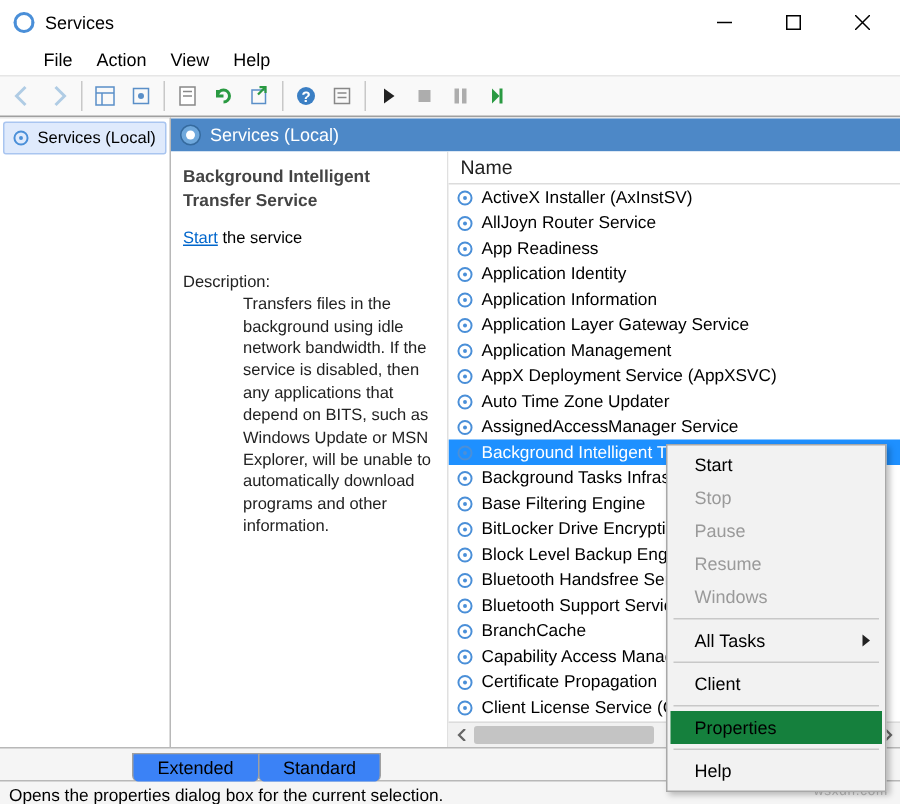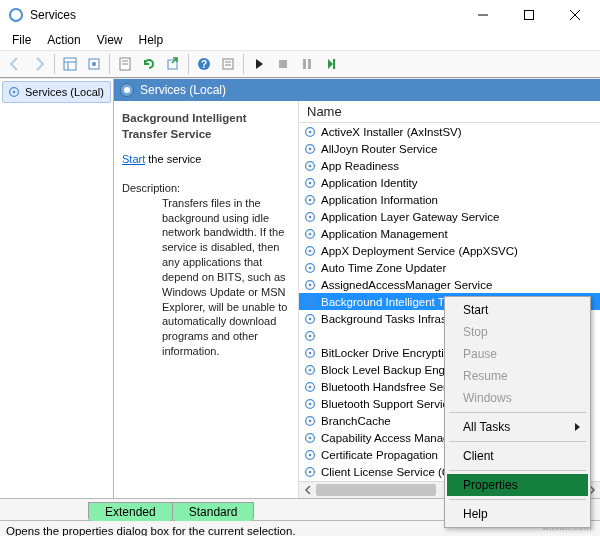--- a/index.html
+++ b/index.html
@@ -7,21 +7,21 @@
 
   
   .titlebar { height: 30px; display: flex; align-items: center; padding: 0 2px 0 8px; }
   .titlebar .ticon { width: 16px; height: 16px; margin-right: 6px; }
   .titlebar .title { flex: 0 0 auto; font-size: 12px; }
   .titlebar .spacer { flex: 1; }
   .winbtn { width: 46px; height: 30px; display: flex; align-items: center; justify-content: center; color: #222; }
   .winbtn svg { width: 10px; height: 10px; }
 
   
-  .menubar { height: 20px; display: flex; align-items: center; padding: 0 4px; }
+  .menubar { height: 20px; display: flex; align-items: center; padding: 0 21px; }
   .menubar span { padding: 2px 8px; font-size: 12px; }
 
   
   .toolbar { height: 28px; border-top: 1px solid #e6e6e6; border-bottom: 1px solid #a0a0a0; display: flex; align-items: center; padding: 0 4px; gap: 2px; background: #f9f9f9; }
   .tbtn { width: 22px; height: 22px; display: flex; align-items: center; justify-content: center; border: 1px solid transparent; border-radius: 2px; }
   .tbtn.disabled { opacity: 0.35; }
   .tsep { width: 1px; height: 20px; background: #c8c8c8; margin: 0 2px; }
 
   
   .main { display: flex; height: 420px; }
@@ -52,21 +52,21 @@
   .svcrow.selected { background: #1e90ff; color: #fff; }
   .svcicon { width: 14px; height: 14px; margin-right: 4px; flex-shrink: 0; }
 
   .scrollh { height: 17px; border-top: 1px solid #dcdcdc; display: flex; align-items: center; background: #f1f1f1; }
   .scrollh .arrow { width: 17px; height: 17px; display: flex; align-items: center; justify-content: center; }
   .scrollh .track { flex: 1; height: 100%; position: relative; }
   .scrollh .thumb { position: absolute; left: 0; top: 2px; bottom: 2px; width: 120px; background: #c4c4c4; border-radius: 2px; }
 
   
   .tabstrip { height: 22px; border-top: 1px solid #b8b8b8; background: #f5f5f5; display: flex; align-items: flex-end; padding-left: 88px; }
-  .tab { padding: 2px 16px; font-size: 12px; border: 1px solid #a0a0a0; border-bottom: none; background: #86efac; margin-right: -1px; border-radius: 0 0 4px 4px; transform: translateY(1px); }
+  .tab { padding: 2px 16px; font-size: 12px; border: 1px solid #a0a0a0; border-bottom: none; background: #3b82f6; margin-right: -1px; border-radius: 0 0 4px 4px; transform: translateY(1px); }
   .tab:first-child { }
 
   
   .statusbar { height: 21px; border-top: 1px solid #b8b8b8; display: flex; align-items: center; padding: 0 6px; font-size: 11.5px; background: #f5f5f5; }
 
   
   .ctxmenu { position: absolute; top: 296px; left: 444px; width: 147px; background: #f2f2f2; border: 1px solid #a8a8a8; box-shadow: 2px 2px 4px rgba(0,0,0,0.25); padding: 2px; z-index: 100; }
   .ctxmenu .mitem { height: 22px; display: flex; align-items: center; padding: 0 22px 0 16px; font-size: 12px; position: relative; }
   .ctxmenu .mitem.disabled { color: #9a9a9a; }
   .ctxmenu .mitem.highlight { background: #15803d; }
@@ -305,20 +305,21 @@
                 <circle cx="8" cy="8" r="5" fill="none" stroke="#4a8fd8" stroke-width="1.5"></circle>
                 <circle cx="8" cy="8" r="1.5" fill="#4a8fd8"></circle>
               </svg>
               <span>Background Tasks Infrastruc</span>
             </div>
             <div class="svcrow">
               <svg class="svcicon" viewBox="0 0 16 16">
                 <circle cx="8" cy="8" r="5" fill="none" stroke="#4a8fd8" stroke-width="1.5"></circle>
                 <circle cx="8" cy="8" r="1.5" fill="#4a8fd8"></circle>
               </svg>
+              <span>Base Filtering Engine</span>
             </div>
             <div class="svcrow">
               <svg class="svcicon" viewBox="0 0 16 16">
                 <circle cx="8" cy="8" r="5" fill="none" stroke="#4a8fd8" stroke-width="1.5"></circle>
                 <circle cx="8" cy="8" r="1.5" fill="#4a8fd8"></circle>
               </svg>
               <span>BitLocker Drive Encryption </span>
             </div>
             <div class="svcrow">
               <svg class="svcicon" viewBox="0 0 16 16">

